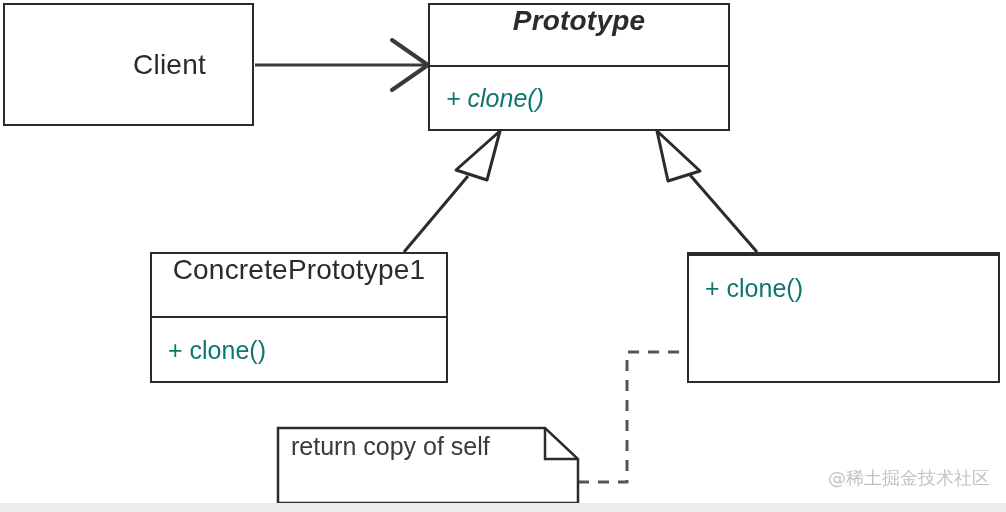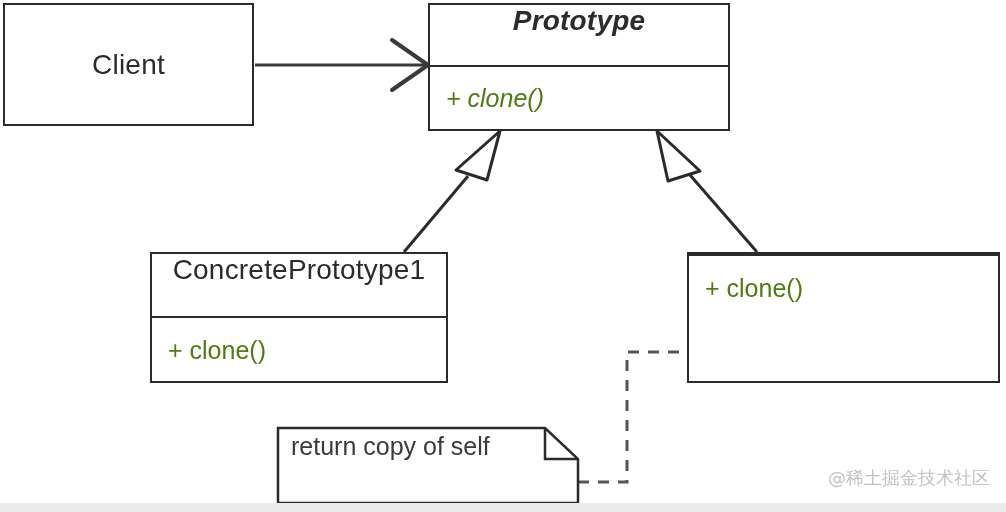--- a/index.html
+++ b/index.html
@@ -56,30 +56,31 @@
   }
   .name-text {
     font-size: 28px;
     color: #2b2b2b;
     letter-spacing: 0.2px;
     white-space: nowrap;
   }
   .name-text.italic { font-style: italic; font-weight: 600; }
   .op-text {
     font-size: 25px;
-    color: #4d7c0f;
+    color: #0f766e;
     white-space: nowrap;
   }
   .op-text.italic { font-style: italic; }
   .plain-center {
     display: flex;
     align-items: center;
     justify-content: center;
     width: 100%;
     height: 100%;
+    padding-left: 41px;
   }
   #note-text {
     position: absolute;
     left: 291px;
     top: 432px;
     font-size: 25px;
     color: #3a3a3a;
     white-space: nowrap;
   }
   #watermark {

